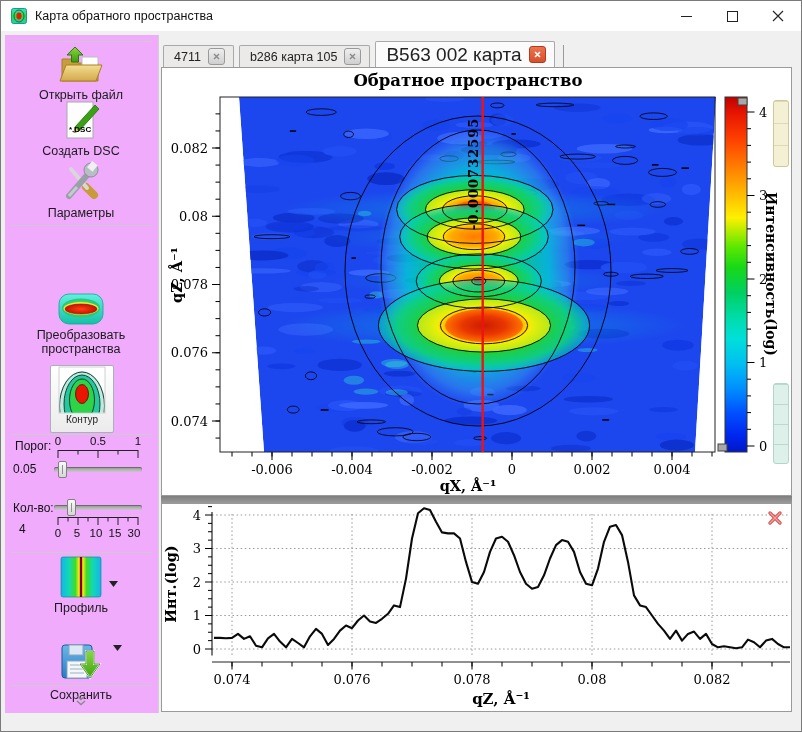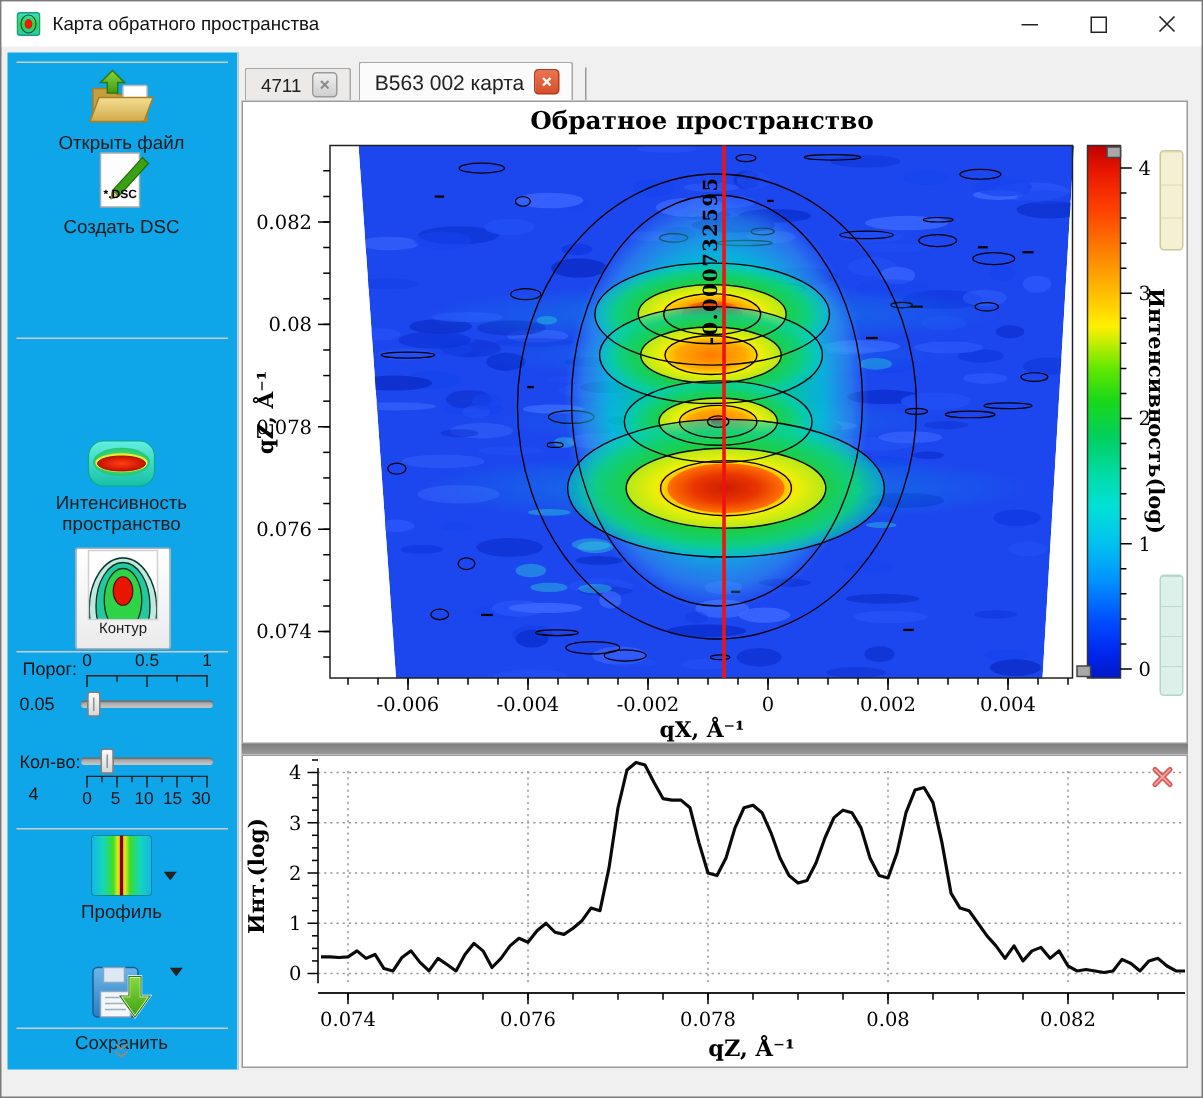--- a/index.html
+++ b/index.html
@@ -7,21 +7,21 @@
        border:1px solid #7a7a7a;box-sizing:border-box;overflow:hidden;}
   
   #titlebar{position:absolute;left:0;top:0;width:100%;height:30px;background:#ffffff;display:flex;align-items:center;}
   #titlebar .appicon{margin:0 8px 0 10px;display:flex;}
   #titlebar .title{font-size:12.5px;color:#111;}
   .wbtns{position:absolute;right:0;top:0;height:30px;display:flex;}
   .wbtn{width:46px;height:30px;display:flex;align-items:center;justify-content:center;}
   .glyph-min{width:11px;height:1px;background:#222;display:block;}
   .glyph-max{width:9px;height:9px;border:1px solid #222;display:block;}
   
-  #sidebar{position:absolute;left:4px;top:34px;width:153px;height:678px;background:#0ea5e9;border-right:1px solid #cfcfcf;}
+  #sidebar{position:absolute;left:4px;top:34px;width:153px;height:678px;background:#f0abfc;border-right:1px solid #cfcfcf;}
   .sep{position:absolute;left:6px;right:6px;height:1px;background:#cccccc;}
   .sbtn{position:absolute;left:0;width:152px;display:flex;flex-direction:column;align-items:center;cursor:pointer;}
   .sbtn .lbl{font-size:12.5px;color:#1b1b1b;margin-top:3px;text-align:center;line-height:1.12;}
   .contour-btn{position:absolute;left:45px;width:62px;height:66px;border:1px solid #a8b0b8;background:linear-gradient(#ffffff,#ebebeb);
        border-radius:2px;display:flex;flex-direction:column;align-items:center;cursor:pointer;}
   .contour-btn .lbl{font-size:10px;color:#1b1b1b;margin-top:0px;}
   .slbl{position:absolute;font-size:12px;color:#111;}
   .scale-num{position:absolute;width:18px;text-align:center;font-size:11.5px;color:#111;}
   .track{position:absolute;left:49px;width:88px;height:5px;background:linear-gradient(#9a9a9a,#c8c8c8);
        border-radius:2px;box-shadow:inset 0 1px 1px rgba(0,0,0,.35);}
@@ -29,21 +29,21 @@
        border:1px solid #808080;border-radius:2px;box-sizing:border-box;}
   .shandle:after{content:"";display:block;margin:3px auto;width:1px;height:9px;background:#909090;}
   .ruler{position:absolute;left:49px;}
   .drop-arrow{position:absolute;font-size:0;line-height:0;}
   .chev{position:absolute;left:0;width:152px;display:flex;justify-content:center;cursor:pointer;}
   
   #tabbar{position:absolute;left:162px;top:40px;height:26px;display:flex;align-items:flex-end;}
   .tab{display:flex;align-items:center;gap:7px;padding:0 8px 0 10px;border:1px solid #a8a8a8;border-bottom:none;
        background:#eceae8;height:22px;box-sizing:border-box;font-size:12.5px;color:#222;
        border-radius:2px 2px 0 0;margin-right:5px;cursor:pointer;}
-  .tab.active{background:#fbfbfb;height:26px;font-size:14px;}
+  .tab.active{background:#fbfbfb;height:26px;font-size:19px;}
   .tclose{width:15px;height:15px;border:1px solid #9a9a9a;border-radius:3px;background:linear-gradient(#efefef,#cfcfcf);
        display:flex;align-items:center;justify-content:center;}
   .tab.active .tclose{background:linear-gradient(#ea7450,#d94f2b);border-color:#b23a1d;}
   .tabsep{width:1px;height:22px;background:#999;margin-left:3px;}
   
   #map-panel{position:absolute;left:160px;top:66px;width:631px;height:429px;background:#fff;border:1px solid #9a9a9a;box-sizing:border-box;}
   #splitter{position:absolute;left:160px;top:495px;width:631px;height:7px;background:linear-gradient(#7e7e7e,#9a9a9a);}
   #profile-panel{position:absolute;left:160px;top:502px;width:631px;height:209px;background:#fff;border:1px solid #9a9a9a;box-sizing:border-box;}
   svg text{font-family:"DejaVu Serif","Liberation Serif",serif;fill:#000;}
   .range-handle{position:absolute;left:611px;width:16px;border-radius:3px;box-sizing:border-box;}
@@ -115,20 +115,31 @@
     <div class="sbtn" style="top:64px">
       <svg width="40" height="42" viewBox="0 0 40 42">
         <rect x="6" y="3" width="26" height="36" fill="#fdfdfd" stroke="#a9a9a9"></rect>
         <polygon points="34,6 38,10 18,32 13,33.5 14,28" fill="#3aa014" stroke="#23700a" stroke-width="0.8"></polygon>
         <polygon points="14,28 18,32 13,33.5" fill="#e8c878" stroke="#9a7a30" stroke-width="0.6"></polygon>
         <text x="8" y="33" font-size="8" font-weight="bold" fill="#9a7a10" style="font-family:'Liberation Sans',sans-serif">*.DSC</text>
       </svg>
       <span class="lbl">Создать DSC</span>
     </div>
 
+    <div class="sbtn" style="top:126px">
+      <svg width="42" height="42" viewBox="0 0 42 42">
+        <line x1="34" y1="34" x2="26" y2="26" stroke="#c89a38" stroke-width="8" stroke-linecap="round"></line>
+        <line x1="27" y1="27" x2="11" y2="8" stroke="#d8d8d8" stroke-width="4" stroke-linecap="round"></line>
+        <line x1="9" y1="35" x2="29" y2="12" stroke="#9aa0a8" stroke-width="6" stroke-linecap="round"></line>
+        <circle cx="31" cy="9" r="7" fill="#b8bec6" stroke="#8a9098"></circle>
+        <rect x="29" y="1" width="7" height="8" fill="#f0f0f0" transform="rotate(40 32 5)"></rect>
+        <line x1="9" y1="35" x2="17" y2="26" stroke="#c4cad2" stroke-width="3"></line>
+      </svg>
+      <span class="lbl">Параметры</span>
+    </div>
 
     <div class="sep" style="top:190px"></div>
 
 
     <div class="sbtn" style="top:258px">
       <svg width="46" height="32" viewBox="0 0 46 32">
         <defs>
             <linearGradient id="lensg" x1="0" y1="0" x2="0" y2="1">
           <stop offset="0" stop-color="#63efe0"></stop>
               <stop offset="1" stop-color="#17c0a6"></stop>
@@ -140,21 +151,21 @@
           <radialGradient id="lensr">
               <stop offset="0" stop-color="#ff4012"></stop>
               <stop offset="1" stop-color="#c81000"></stop>
             </radialGradient>
           </defs>
         <rect x="1" y="1" width="44" height="30" rx="10" fill="url(#lensg)" stroke="#0ea88e" stroke-width="0.8"></rect>
         <ellipse cx="23" cy="15" rx="19" ry="9.5" fill="url(#lensgr)"></ellipse>
         <ellipse cx="23" cy="15.5" rx="17.5" ry="6.4" fill="#f2ef2a" opacity="0.95"></ellipse>
         <ellipse cx="23" cy="16" rx="16" ry="5" fill="url(#lensr)" stroke="#8a1000" stroke-width="0.6"></ellipse>
       </svg>
-      <span class="lbl">Интенсивность пространство</span>
+      <span class="lbl">Преобразовать пространства</span>
     </div>
 
     <div class="contour-btn" style="top:330px">
       <svg width="48" height="48" viewBox="0 0 48 48">
         <rect x="1" y="1" width="46" height="46" fill="#ffffff" stroke="#d0d0d0"></rect>
         <clipPath id="cic">
             <rect x="1.5" y="1.5" width="45" height="45"></rect>
           </clipPath>
         <g clip-path="url(#cic)">
           <ellipse cx="24" cy="40" rx="23" ry="35" fill="#bfe9df"></ellipse>
@@ -256,20 +267,28 @@
     <div class="chev" style="top:660px">
       <svg width="12" height="11" viewBox="0 0 12 11">
           <path d="M2,1 6,4.5 10,1 M2,6 6,9.5 10,6" fill="none" stroke="#8a8a8a" stroke-width="1.4"></path>
         </svg>
     </div>
   </div>
 
   <div id="tabbar">
     <div class="tab">
       <span>4711</span>
+      <span class="tclose">
+        <svg width="7" height="7" viewBox="0 0 7 7">
+            <path d="M1,1 6,6 M6,1 1,6" stroke="#8a8a8a" stroke-width="1.4"></path>
+          </svg>
+      </span>
+    </div>
+    <div class="tab">
+      <span>b286 карта 105</span>
       <span class="tclose">
         <svg width="7" height="7" viewBox="0 0 7 7">
             <path d="M1,1 6,6 M6,1 1,6" stroke="#8a8a8a" stroke-width="1.4"></path>
           </svg>
       </span>
     </div>
     <div class="tab active">
       <span>B563 002 карта</span>
       <span class="tclose">
         <svg width="7" height="7" viewBox="0 0 7 7">

